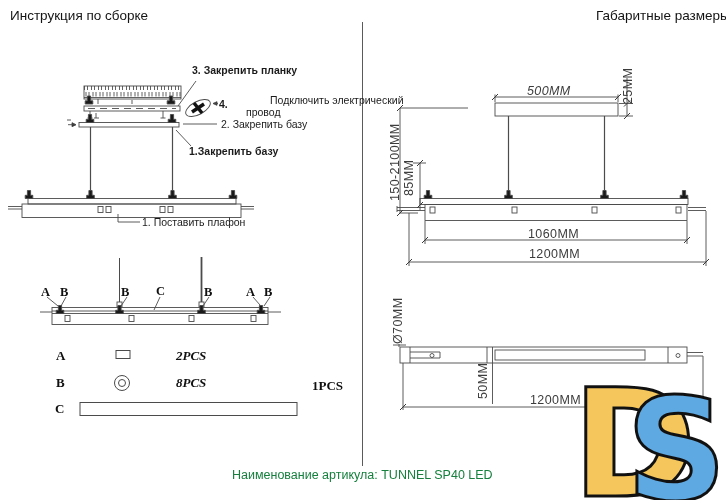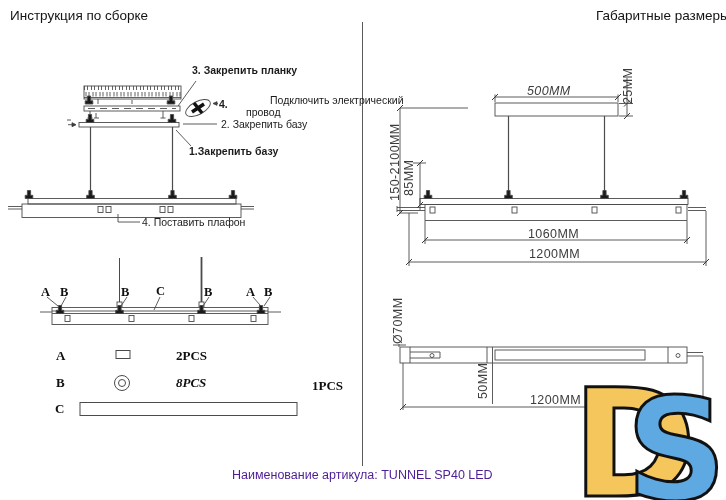--- a/index.html
+++ b/index.html
@@ -5,21 +5,21 @@
   html,body{margin:0;padding:0;}
   body{width:726px;height:500px;overflow:hidden;position:relative;background:#ffffff;
        font-family:"Liberation Sans",sans-serif;}
   .abs{position:absolute;white-space:nowrap;}
   .hdr{font-size:13.5px;color:#141414;}
   .lbl{font-size:10.5px;color:#1b1b1b;}
   .dim{font-size:12.5px;color:#3c3c3c;letter-spacing:.4px;}
   .vdim{transform:rotate(-90deg);transform-origin:0 0;}
   .serif-lbl{font-family:"Liberation Serif",serif;font-weight:bold;font-size:12.5px;color:#101010;}
   .qty{font-family:"Liberation Serif",serif;font-weight:bold;font-size:13px;color:#101010;}
-  .footer{font-size:12.5px;color:#4c1d95;}
+  .footer{font-size:12.5px;color:#15803d;}
   svg.art{position:absolute;left:0;top:0;}
   svg.logo{position:absolute;left:570px;top:378px;}
 </style>
 </head>
 <body>
 
 <svg class="art" width="726" height="500" viewBox="0 0 726 500">
   <defs>
     <pattern id="brick" width="7" height="13" patternUnits="userSpaceOnUse">
       <path d="M0 6.5H7 M2 1V5.5 M5 1V5.5 M3.5 8V12 M0.5 8V12" stroke="#3a3a3a" stroke-width="0.8" fill="none"></path>
@@ -226,32 +226,32 @@
 
 <div class="abs hdr" style="left:10px;top:8px;text-align:right;">Инструкция по сборке</div>
 <div class="abs hdr" style="left:596px;top:8px;">Габаритные размеры</div>
 
 <div class="abs lbl" style="left:192px;top:64px;font-weight:bold;">3. Закрепить планку</div>
 <div class="abs lbl" style="left:219px;top:98px;font-weight:bold;">4.</div>
 <div class="abs lbl" style="left:245px;top:94px;margin-left:25px;">Подключить электрический</div>
 <div class="abs lbl" style="left:231px;top:106px;margin-left:15px;">провод</div>
 <div class="abs lbl" style="left:221px;top:118px;">2. Закрепить базу</div>
 <div class="abs lbl" style="left:189px;top:145px;font-weight:bold;">1.Закрепить базу</div>
-<div class="abs lbl" style="left:142px;top:216px;">4. Поставить плафон</div>
+<div class="abs lbl" style="left:142px;top:216px;">1. Поставить плафон</div>
 
 <div class="abs serif-lbl" style="left:41px;top:285px;">A</div>
 <div class="abs serif-lbl" style="left:60px;top:285px;">B</div>
 <div class="abs serif-lbl" style="left:121px;top:285px;">B</div>
 <div class="abs serif-lbl" style="left:156px;top:284px;">C</div>
 <div class="abs serif-lbl" style="left:204px;top:285px;">B</div>
 <div class="abs serif-lbl" style="left:246px;top:285px;">A</div>
 <div class="abs serif-lbl" style="left:264px;top:285px;">B</div>
 
 <div class="abs qty" style="left:56px;top:348px;">A</div>
-<div class="abs qty" style="left:176px;top:348px;">2PCS</div>
+<div class="abs qty" style="left:176px;top:348px;font-style:italic;">2PCS</div>
 <div class="abs qty" style="left:56px;top:375px;">B</div>
 <div class="abs qty" style="left:176px;top:375px;font-style:italic;">8PCS</div>
 <div class="abs qty" style="left:55px;top:401px;">C</div>
 <div class="abs qty" style="left:312px;top:378px;">1PCS</div>
 
 <div class="abs dim" style="left:527px;top:84px;font-style:italic;">500MM</div>
 <div class="abs dim vdim" style="left:621px;top:104px;">25MM</div>
 <div class="abs dim vdim" style="left:388px;top:201px;">150-2100MM</div>
 <div class="abs dim vdim" style="left:402px;top:196px;">85MM</div>
 <div class="abs dim" style="left:528px;top:227px;text-align:right;">1060MM</div>

